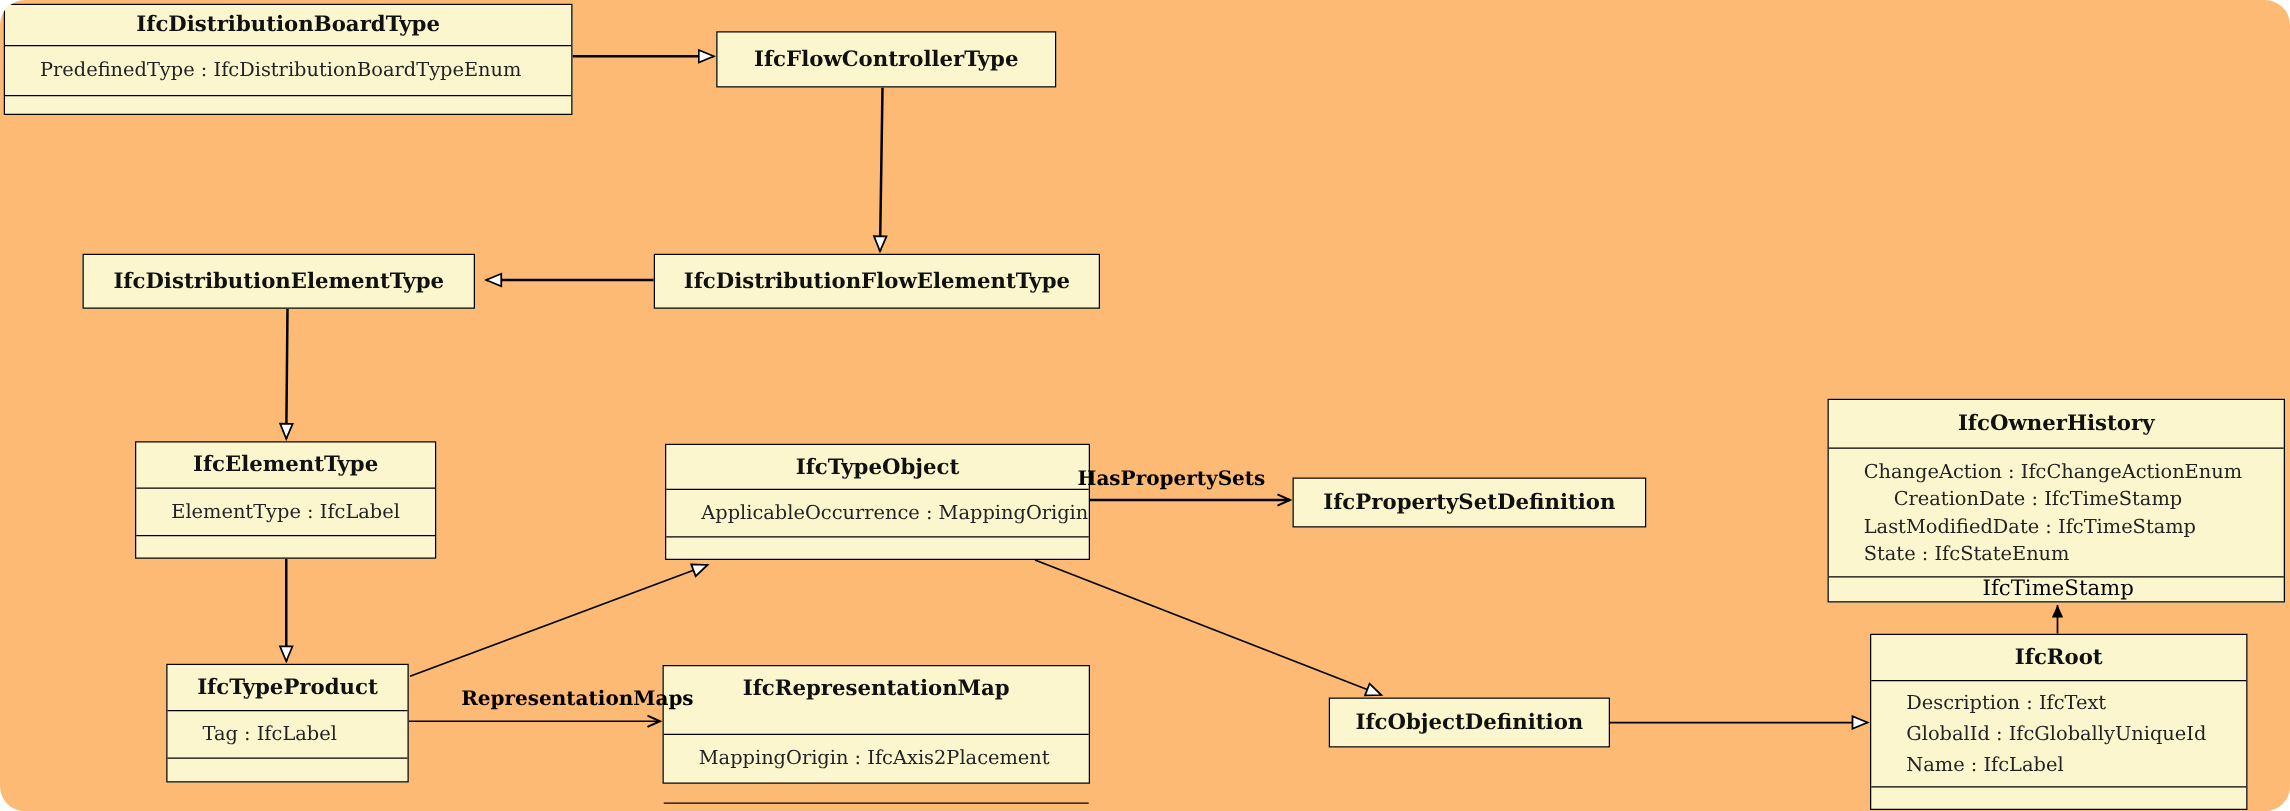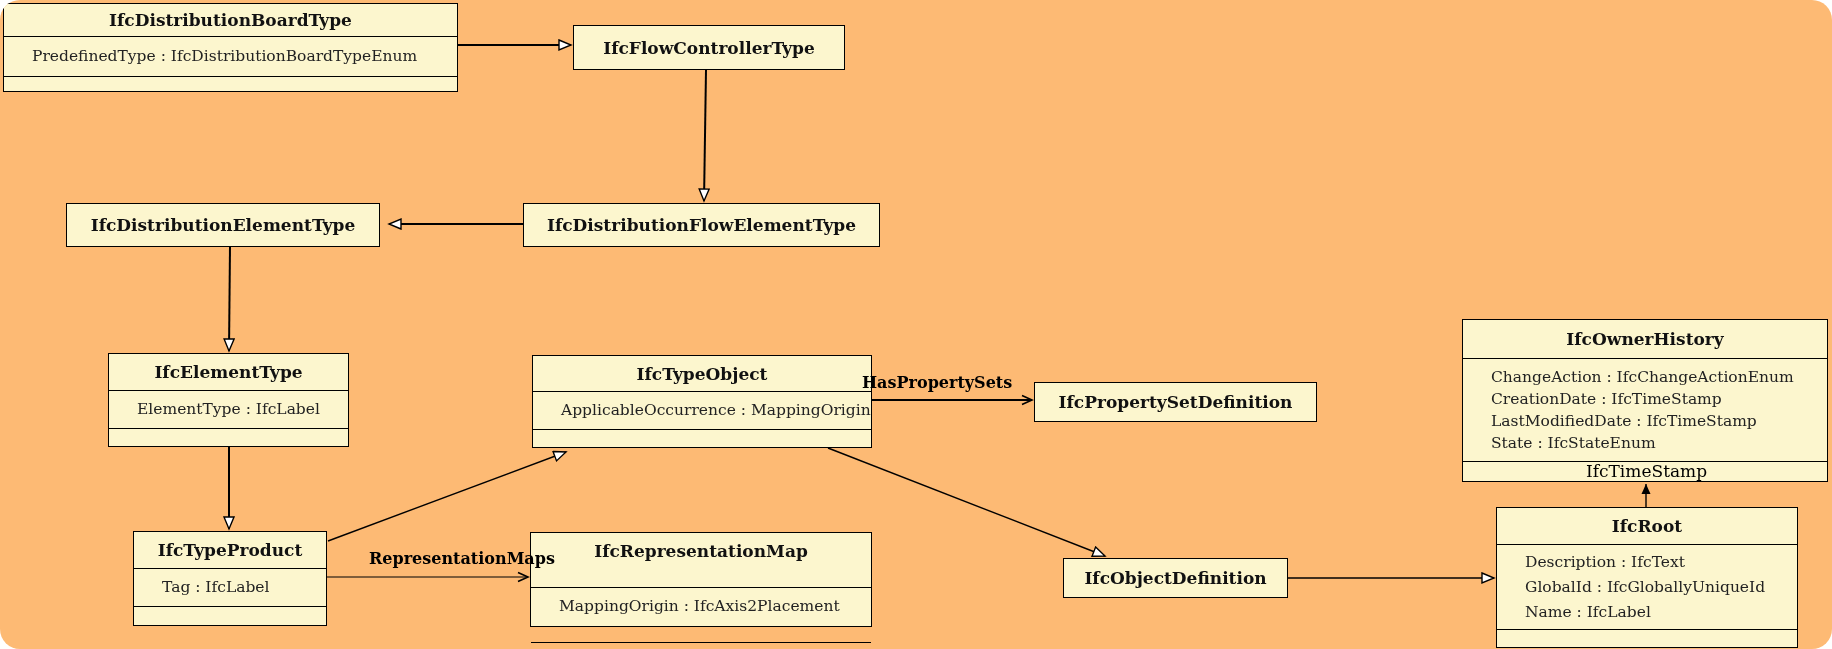--- a/index.html
+++ b/index.html
@@ -131,21 +131,21 @@
   </div>
 
   <div class="uml-class single" style="left:1034px;top:382px;width:283px;height:40px;">
     <div class="uml-title">IfcPropertySetDefinition</div>
   </div>
 
   <div class="uml-class" style="left:1462px;top:319px;width:366px;height:163px;">
     <div class="uml-title" style="height:38px;">IfcOwnerHistory</div>
     <div class="uml-attrs" style="height:103px;line-height:22px;">
       <div class="attr-line" style="line-height:22px;">ChangeAction : IfcChangeActionEnum</div>
-      <div class="attr-line" style="line-height:22px;">CreationDate : IfcTimeStamp</div>
+      <div class="attr-line" style="line-height:22px;margin-left:24px;">CreationDate : IfcTimeStamp</div>
       <div class="attr-line" style="line-height:22px;">LastModifiedDate : IfcTimeStamp</div>
       <div class="attr-line" style="line-height:22px;">State : IfcStateEnum</div>
     </div>
     <div class="uml-empty"></div>
   </div>
 
   <div class="uml-class" style="left:133px;top:531px;width:194px;height:95px;">
     <div class="uml-title" style="height:36px;">IfcTypeProduct</div>
     <div class="uml-attrs" style="height:38px;">
       <div class="attr-line">Tag : IfcLabel</div>

